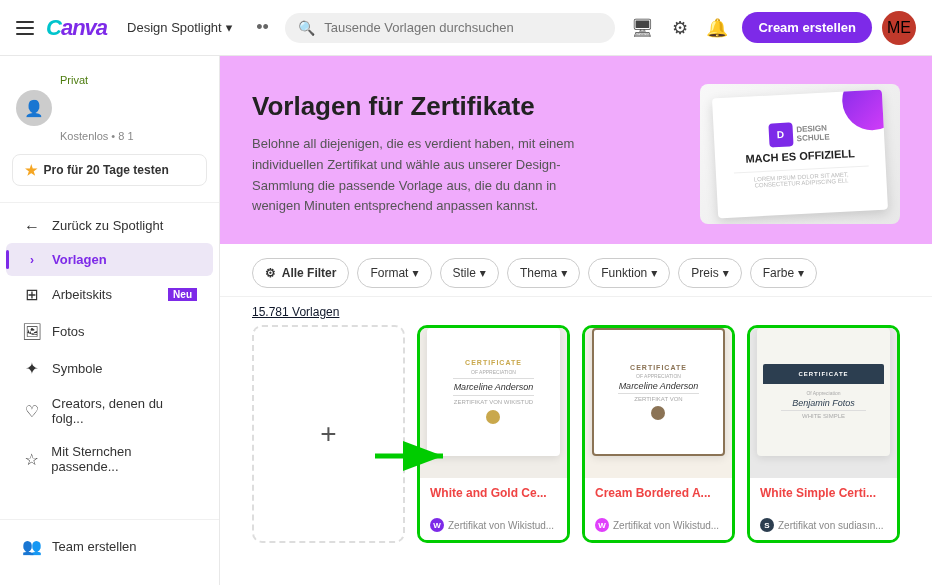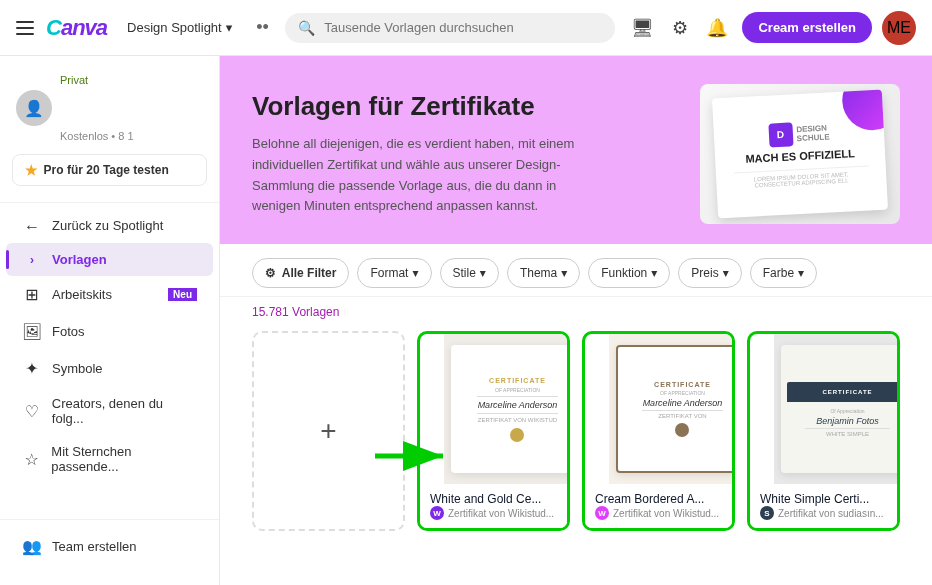--- a/index.html
+++ b/index.html
@@ -145,21 +145,21 @@
       font-size: 12px; font-weight: 600; cursor: pointer; color: #333; background: #fff;
     }
     .filter-btn {
       display: flex; align-items: center; gap: 4px;
       padding: 7px 12px; border: 1.5px solid #ccc; border-radius: 20px;
       font-size: 12px; cursor: pointer; color: #333; background: #fff;
     }
 
     
     .templates-area { padding: 8px 32px 16px; }
-    .count-row { font-size: 12px; color: #a21caf; margin-bottom: 12px; }
+    .count-row { font-size: 12px; color: #0f172a; margin-bottom: 6px; text-decoration: underline; }
     .templates-grid {
       display: grid;
       grid-template-columns: repeat(4, 1fr);
       gap: 12px;
     }
 
     
     .create-card {
       border: 2px dashed #ddd; border-radius: 10px;
       display: flex; flex-direction: column; align-items: center; justify-content: center;
@@ -170,23 +170,22 @@
     .create-label { font-size: 12px; font-weight: 500; text-align: center; color: #555; }
 
     
     .template-card {
       border-radius: 10px; overflow: hidden; cursor: pointer;
       border: 3px solid #00cc00;
       position: relative;
     }
     .template-thumb {
       width: 100%; height: 150px; background: #f0ede8;
-      display: flex; align-items: center; justify-content: center;
+      display: flex; align-items: flex-start; justify-content: center;
       overflow: hidden;
-      margin-left: 24px;
     }
     .cert-preview {
       width: 90%; height: 85%; background: #fff;
       border-radius: 4px; box-shadow: 0 2px 8px rgba(0,0,0,0.1);
       display: flex; flex-direction: column; align-items: center; justify-content: center;
       padding: 8px; gap: 3px;
     }
     .cert-title { font-size: 7px; font-weight: 700; color: #c9a84c; letter-spacing: 1px; text-transform: uppercase; }
     .cert-name { font-size: 9px; color: #333; font-style: italic; }
     .cert-line { width: 70%; height: 1px; background: #ddd; }
@@ -203,21 +202,21 @@
     .cert-preview-3 {
       width: 90%; height: 85%; background: #f5f5f0;
       border-radius: 4px; box-shadow: 0 2px 8px rgba(0,0,0,0.1);
       display: flex; flex-direction: column; align-items: center; justify-content: center;
       padding: 6px; gap: 2px;
     }
     .cert-3-header { width: 100%; height: 20px; background: #2c3e50; border-radius: 2px 2px 0 0; display: flex; align-items: center; justify-content: center; }
     .cert-3-text { font-size: 6px; color: #fff; font-weight: 700; letter-spacing: 1px; }
 
     .template-info { padding: 8px 10px; background: #fff; }
-    .template-name { font-size: 12px; font-weight: 400; color: #0f172a; margin-bottom: 0; white-space: nowrap; overflow: hidden; text-overflow: ellipsis; }
+    .template-name { font-size: 12px; font-weight: 700; color: #ef4444; margin-bottom: 18px; white-space: nowrap; overflow: hidden; text-overflow: ellipsis; }
     .template-by { display: flex; align-items: center; gap: 4px; font-size: 10px; color: #888; }
     .template-avatar { width: 14px; height: 14px; border-radius: 50%; display: flex; align-items: center; justify-content: center; font-size: 8px; color: #fff; font-weight: 700; }
   </style>
 </head>
 <body>
 
 <nav class="topnav">
   <div class="hamburger">
     <span></span>
       <span></span>

